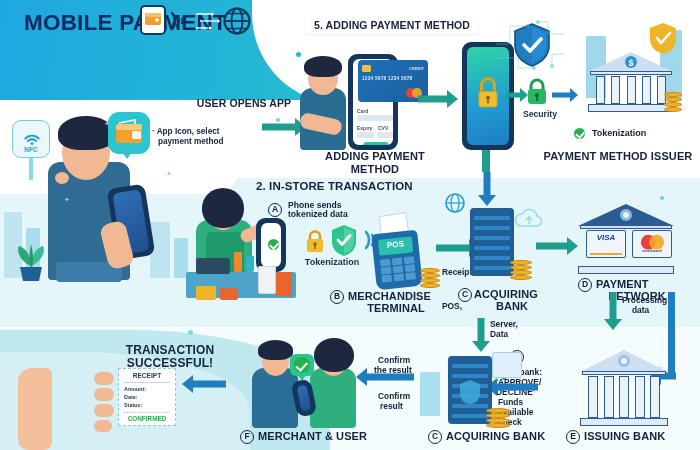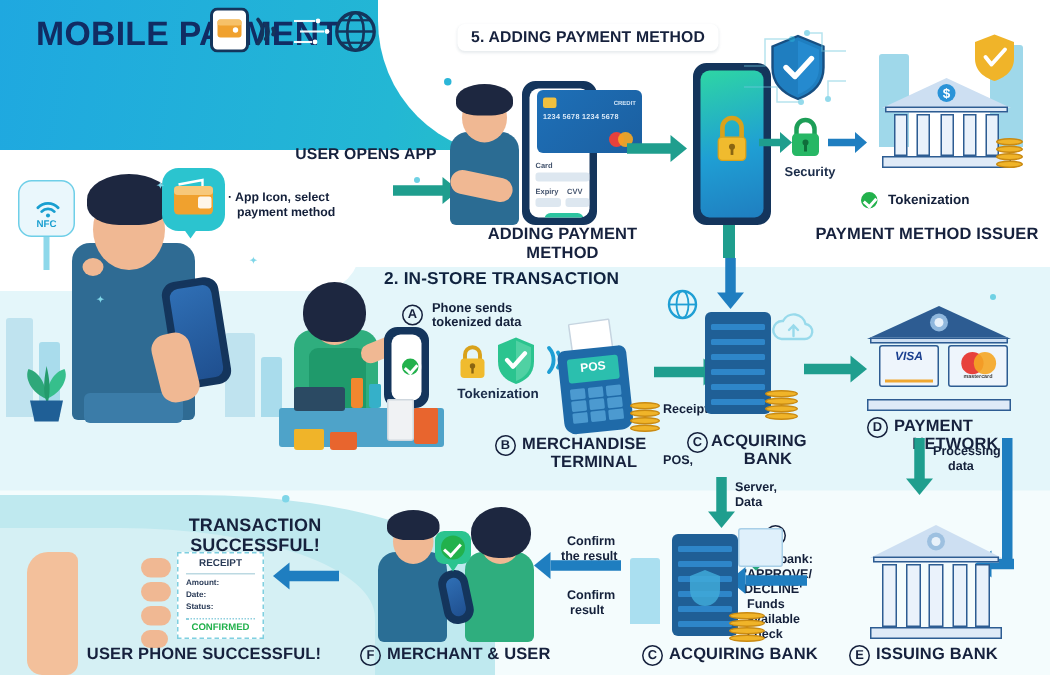--- a/index.html
+++ b/index.html
@@ -713,21 +713,20 @@
   <div class="receipt" style="left:118px; top:368px; width:58px; height:58px;">
     <div class="rt" style="top:3px; font-size:6.6px;">RECEIPT</div>
     <div class="rule" style="top:13px;"></div>
     <div class="rl" style="top:17px; font-size:5.4px;">Amount:</div>
     <div class="rl" style="top:25px; font-size:5.4px;">Date:</div>
     <div class="rl" style="top:33px; font-size:5.4px;">Status:</div>
     <div class="rule" style="top:43px; border-top:1px dotted #8fd0de;"></div>
     <div class="rc" style="top:46px; font-size:6.4px;">CONFIRMED</div>
   </div>
 
-  <div class="cap" style="left:46px; top:430px; width:180px; font-size:11px;">USER PHONE SUCCESSFUL!</div>
 
   <div class="sparkle" style="left:104px; top:120px;">✦</div>
   <div class="sparkle" style="left:166px; top:170px;">✦</div>
   <div class="sparkle" style="left:64px; top:196px;">✦</div>
   <div class="dot" style="left:296px; top:52px; width:5px; height:5px; background:#2bb6d8;"></div>
   <div class="dot" style="left:276px; top:118px; width:4px; height:4px; background:#6fd1e4;"></div>
   <div class="dot" style="left:660px; top:196px; width:4px; height:4px; background:#6fd1e4;"></div>
   <div class="dot" style="left:188px; top:330px; width:5px; height:5px; background:#7fd6e8;"></div>
 </div>
 

